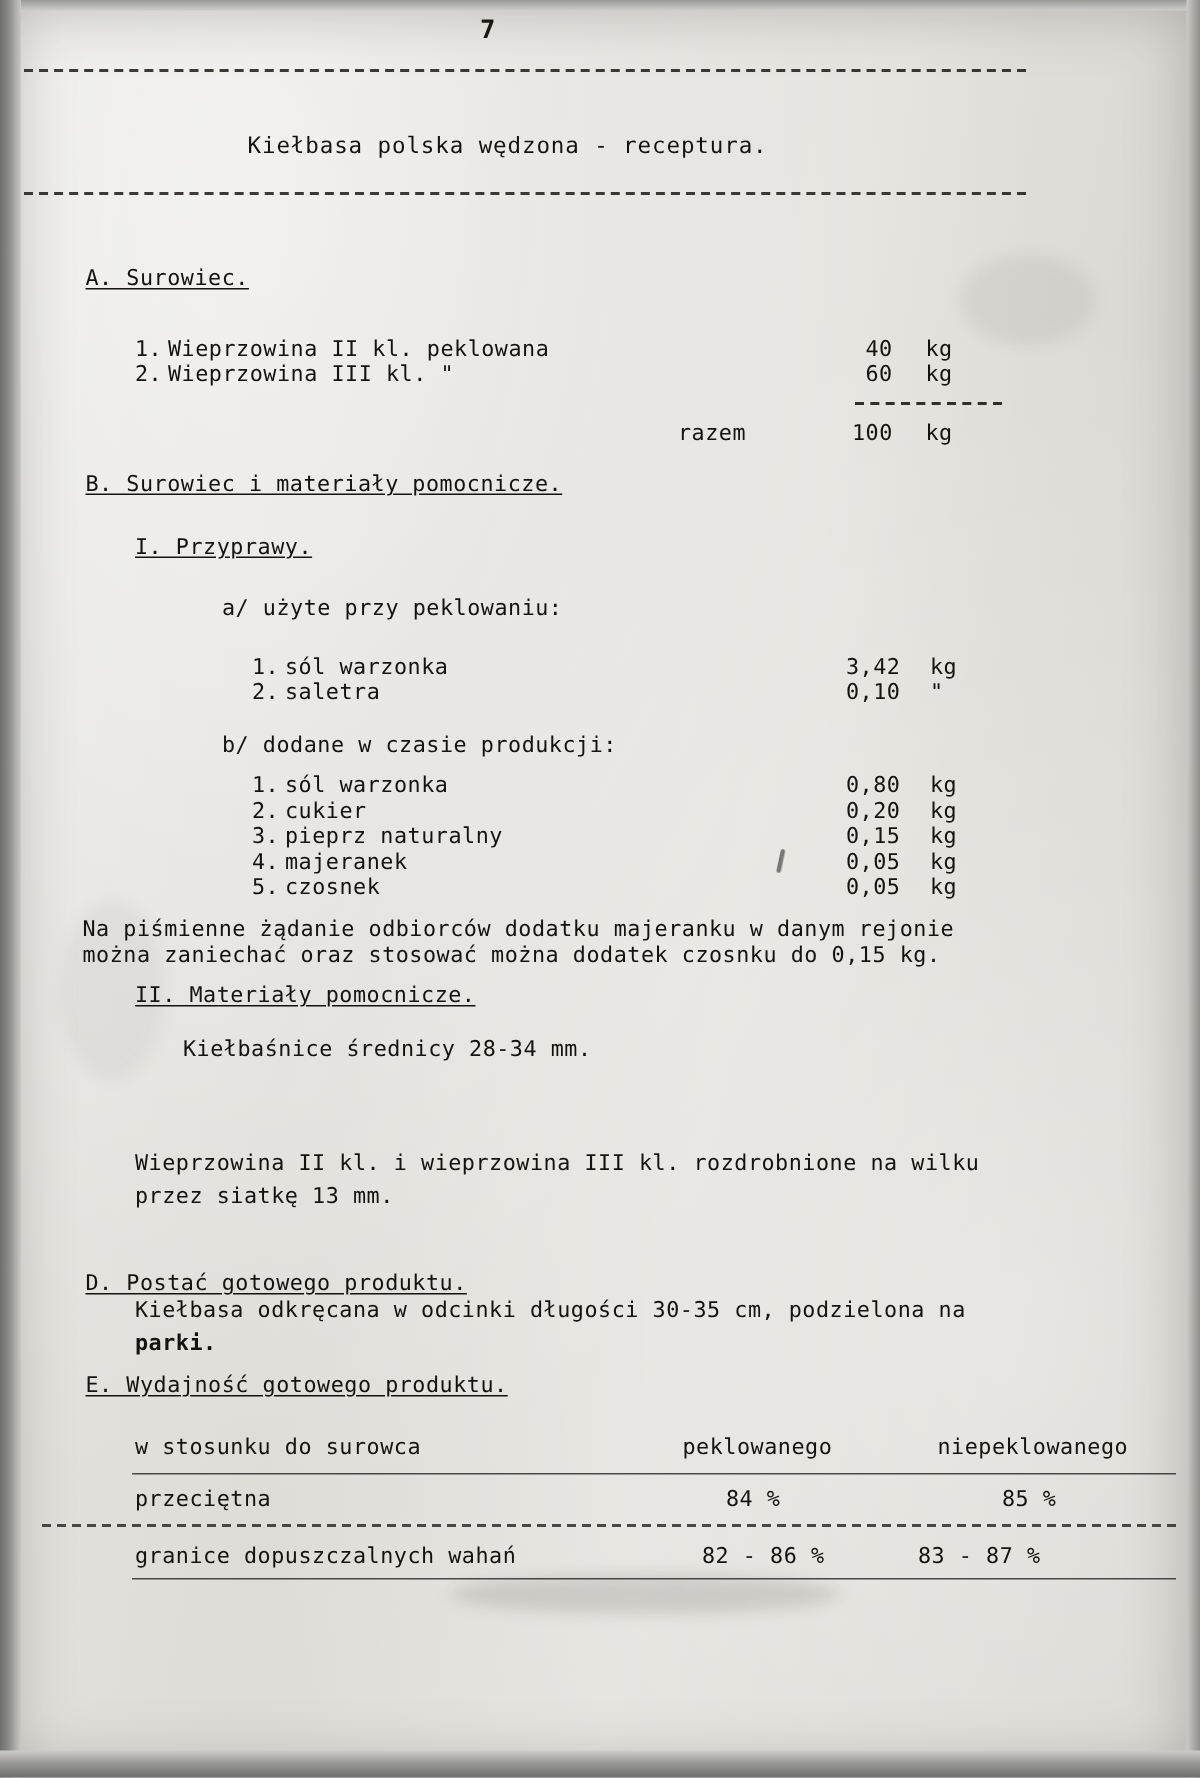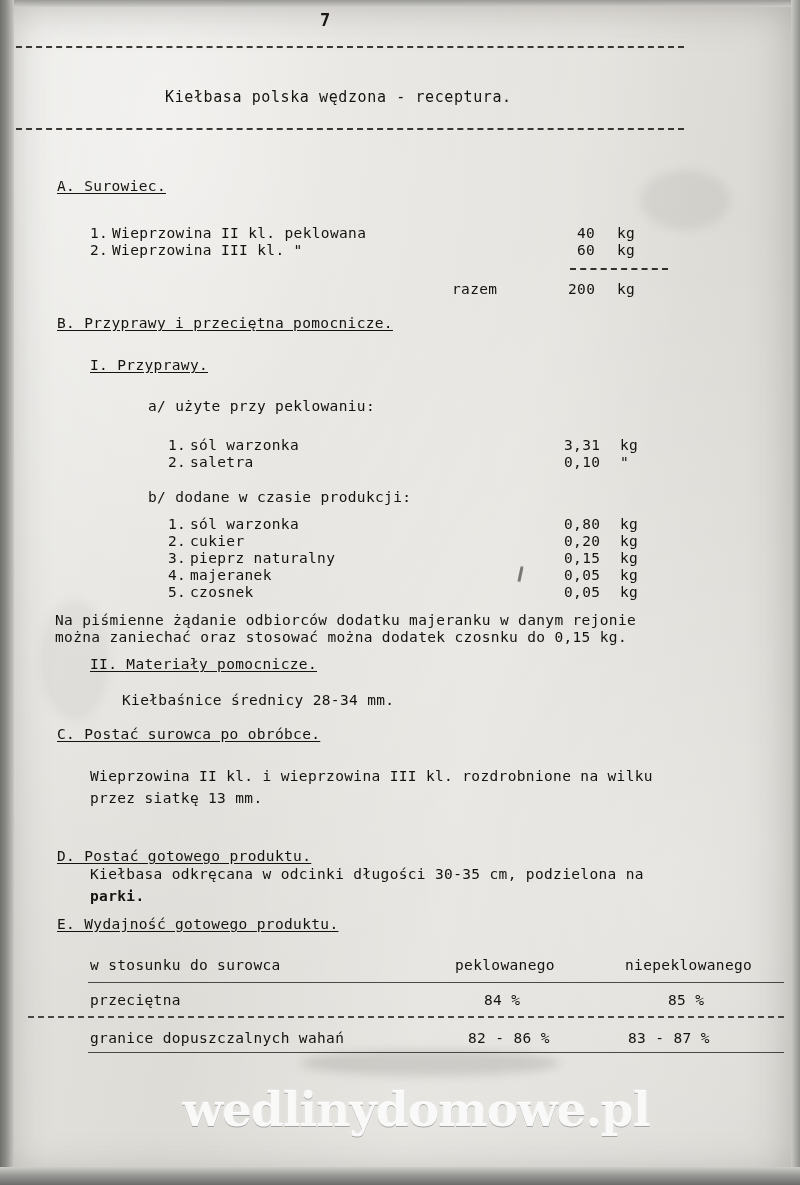--- a/index.html
+++ b/index.html
@@ -152,31 +152,31 @@
   <div class="ln" style="left:617px; top:225px;">kg</div>
 
   <div class="ln" style="left:90px; top:242px;">2.</div>
   <div class="ln" style="left:112px; top:242px;">Wieprzowina III kl.          "</div>
   <div class="ln" style="left:577px; top:242px;">60</div>
   <div class="ln" style="left:617px; top:242px;">kg</div>
 
   <div class="dash-short" style="left:570px; top:268px; width:98px;"></div>
 
   <div class="ln" style="left:435px; top:281px;margin-left:17px;">razem</div>
-  <div class="ln" style="left:568px; top:281px;">200</div>
+  <div class="ln" style="left:568px; top:281px;">100</div>
   <div class="ln" style="left:617px; top:281px;">kg</div>
 
-  <div class="ln u" style="left:57px; top:315px;">B. Przyprawy i przeciętna pomocnicze.</div>
+  <div class="ln u" style="left:57px; top:315px;">B. Surowiec i materiały pomocnicze.</div>
   <div class="ln u" style="left:90px; top:357px;">I. Przyprawy.</div>
 
   <div class="ln" style="left:148px; top:398px;">a/ użyte przy peklowaniu:</div>
 
   <div class="ln" style="left:168px; top:437px;">1.</div>
   <div class="ln" style="left:190px; top:437px;">sól warzonka</div>
-  <div class="ln" style="left:564px; top:437px;">3,31</div>
+  <div class="ln" style="left:564px; top:437px;">3,42</div>
   <div class="ln" style="left:620px; top:437px;">kg</div>
 
   <div class="ln" style="left:168px; top:454px;">2.</div>
   <div class="ln" style="left:190px; top:454px;">saletra</div>
   <div class="ln" style="left:564px; top:454px;">0,10</div>
   <div class="ln" style="left:620px; top:454px;">"</div>
 
   <div class="ln" style="left:148px; top:489px;">b/ dodane w czasie produkcji:</div>
 
   <div class="ln" style="left:168px; top:516px;">1.</div>
@@ -205,21 +205,20 @@
   <div class="ln" style="left:620px; top:584px;">kg</div>
 
   <div class="ink" style="left:519px; top:566px; width:3px; height:16px; border-radius:3px; transform:rotate(12deg);"></div>
 
   <div class="ln" style="left:55px; top:612px;">Na piśmienne żądanie odbiorców dodatku majeranku w danym rejonie</div>
   <div class="ln" style="left:55px; top:629px;">można zaniechać oraz stosować można dodatek czosnku do 0,15 kg.</div>
 
   <div class="ln u" style="left:90px; top:656px;">II. Materiały pomocnicze.</div>
   <div class="ln" style="left:122px; top:692px;">Kiełbaśnice średnicy 28-34 mm.</div>
 
-  <div class="ln u" style="left:57px; top:726px;">C. Postać surowca po obróbce.</div>
   <div class="ln" style="left:90px; top:768px;">Wieprzowina II kl. i wieprzowina III kl. rozdrobnione na wilku</div>
   <div class="ln" style="left:90px; top:790px;">przez siatkę 13 mm.</div>
 
   <div class="ln u" style="left:57px; top:824px;margin-top:24px;">D. Postać gotowego produktu.</div>
   <div class="ln" style="left:90px; top:866px;">Kiełbasa odkręcana w odcinki długości 30-35 cm, podzielona na</div>
   <div class="ln" style="left:90px; top:888px;font-weight:bold;">parki.</div>
 
   <div class="ln u" style="left:57px; top:916px;">E. Wydajność gotowego produktu.</div>
 
   <div class="ln" style="left:90px; top:957px;">w stosunku do surowca</div>
@@ -229,18 +228,17 @@
   <div class="tbl-rule" style="left:88px; top:982px; width:696px;"></div>
 
   <div class="ln" style="left:90px; top:992px;">przeciętna</div>
   <div class="ln" style="left:484px; top:992px;">84 %</div>
   <div class="ln" style="left:668px; top:992px;">85 %</div>
 
   <div class="tbl-rule dashed" style="left:28px; top:1016px; width:756px;"></div>
 
   <div class="ln" style="left:90px; top:1030px;">granice dopuszczalnych wahań</div>
   <div class="ln" style="left:468px; top:1030px;">82 - 86 %</div>
-  <div class="ln" style="left:628px; top:1030px;">83 - 87 %</div>
+  <div class="ln" style="left:612px; top:1030px;">83 - 87 %</div>
 
   <div class="tbl-rule" style="left:88px; top:1052px; width:696px;"></div>
 
-  <div class="watermark">wedlinydomowe.pl</div>
 </div>
 
 </body></html>

